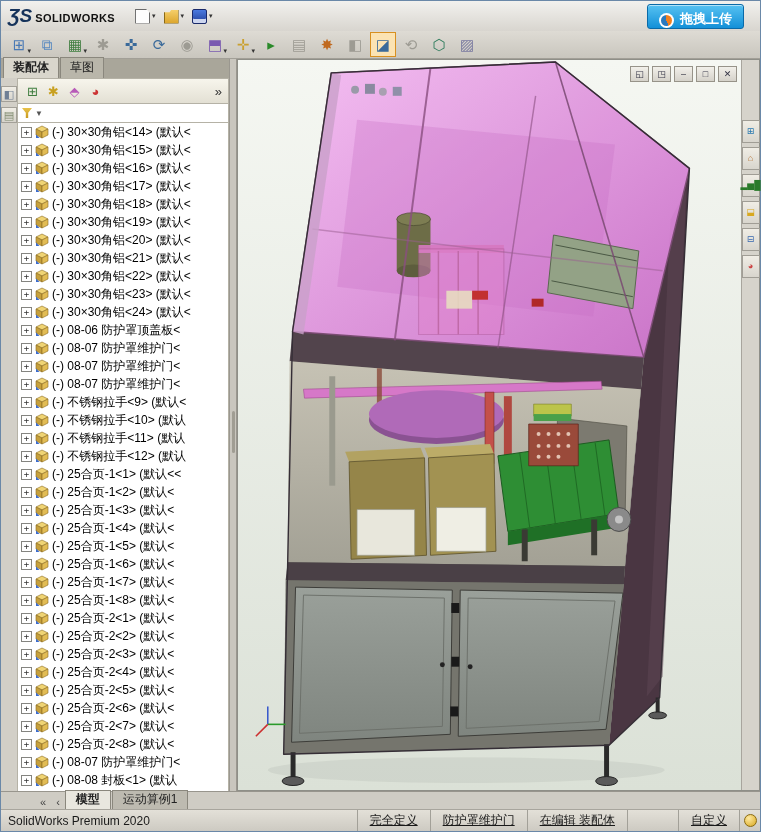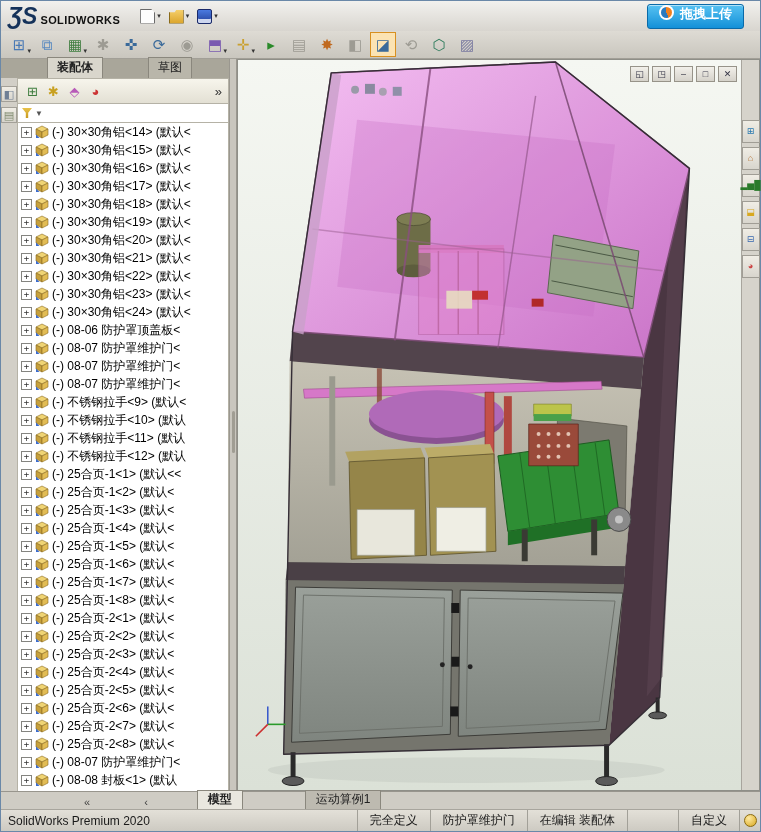--- a/index.html
+++ b/index.html
@@ -1,44 +1,44 @@
 <!DOCTYPE html>
 <html><head>
 <meta charset="utf-8">
 <style>
   html,body{margin:0;padding:0;}
   body{width:761px;height:832px;position:relative;font-family:"Liberation Sans","DejaVu Sans",sans-serif;background:#d6d3ce;overflow:hidden;}
   .window{position:absolute;inset:0;border:1px solid #6a88a8;box-sizing:border-box;background:#d6d3ce;}
   
   .titlebar{position:absolute;left:0;top:0;right:0;height:30px;background:linear-gradient(#f2f1ee,#d8d5cf);border-bottom:1px solid #b2afa8;display:flex;align-items:center;}
   .logo{display:flex;align-items:baseline;gap:3px;padding:0 8px 0 7px;}
-  .logo-ds{font-style:italic;font-weight:bold;font-size:23px;color:#15325a;}
+  .logo-ds{font-style:italic;font-weight:bold;font-size:19px;color:#15325a;}
   .logo-sw{font-weight:bold;font-size:11px;letter-spacing:.4px;color:#101010;}
   .menus{display:flex;align-items:center;}
   .menu-item{padding:4px 7px;font-size:12.5px;color:#111;cursor:default;}
   .quickbar{display:flex;align-items:center;gap:4px;margin-left:10px;}
   .qb{display:flex;align-items:center;gap:2px;padding:2px 2px;}
   .caret{font-size:7px;color:#333;}
   .qicon{width:13px;height:13px;display:inline-block;}
   .new-document-icon{background:#fdfdfd;border:1px solid #6a6a6a;clip-path:polygon(0 0,70% 0,100% 30%,100% 100%,0 100%);}
   .open-document-icon{background:linear-gradient(#f5cf6a,#dca62e);border:1px solid #8a6a18;clip-path:polygon(0 25%,40% 25%,50% 10%,100% 10%,100% 100%,0 100%);}
   .save-icon{background:linear-gradient(#4a7ae0,#23409a);border:1px solid #1a2a6a;border-radius:2px;box-shadow:inset 0 -4px 0 #cdd6ef;}
-  .upload-btn{margin-left:auto;margin-right:16px;height:23px;display:flex;align-items:flex-start;gap:6px;padding:0 11px;background:linear-gradient(#57c2f2,#1390d8);border:1px solid #0a6aa8;border-radius:3px;color:#fff;font-weight:bold;font-size:13px;box-shadow:inset 0 1px 0 rgba(255,255,255,.55);}
+  .upload-btn{margin-left:auto;margin-right:16px;height:23px;display:flex;align-items:flex-end;gap:6px;padding:0 11px;background:linear-gradient(#57c2f2,#1390d8);border:1px solid #0a6aa8;border-radius:3px;color:#fff;font-weight:bold;font-size:13px;box-shadow:inset 0 1px 0 rgba(255,255,255,.55);}
   .swirl{width:15px;height:15px;border-radius:50%;background:#fff;display:flex;align-items:center;justify-content:center;}
   .swirl::after{content:"";width:11px;height:11px;border-radius:50%;background:conic-gradient(#f08020 0 160deg,#2a7ac0 160deg 360deg);}
   
   .toolbar2{position:absolute;top:30px;height:28px;left:0;right:0;background:linear-gradient(#dedbd4,#c9c6be);border-bottom:1px solid #a29f97;display:flex;align-items:center;padding-left:5px;gap:2px;box-sizing:border-box;}
   .tb-icon{width:24px;height:23px;display:inline-flex;align-items:center;justify-content:center;font-size:15px;border:1px solid transparent;position:relative;}
   .tb-icon .caret{position:absolute;right:0px;bottom:1px;}
   .tb-icon.active{background:#fbe3b3;border-color:#d89020;}
   
   .main{position:absolute;top:58px;left:0;right:0;bottom:40px;}
   .left-panel{position:absolute;left:0;top:0;width:228px;bottom:0;display:flex;flex-direction:column;}
   .panel-tabs{height:19px;background:#a9a69a;display:flex;align-items:flex-end;padding-left:2px;gap:1px;flex:none;}
-  .ptab{font-size:12px;padding:1px 9px 2px;background:#b9b6aa;border:1px solid #8a877d;border-bottom:none;color:#222;white-space:nowrap;margin-left:44px;}
+  .ptab{font-size:12px;padding:1px 9px 2px;background:#b9b6aa;border:1px solid #8a877d;border-bottom:none;color:#222;white-space:nowrap;}
   .ptab.active{background:#d9d6cc;font-weight:bold;}
   .panel-body{flex:1;display:flex;min-height:0;}
   .left-strip{width:16px;background:#d2cfc7;display:flex;flex-direction:column;align-items:center;padding-top:8px;gap:5px;flex:none;}
   .left-strip .sm-icon{width:14px;height:14px;font-size:11px;display:flex;align-items:center;justify-content:center;background:linear-gradient(#f0ede5,#d6d3cb);border:1px solid #a3a098;}
   .panel-inner{flex:1;display:flex;flex-direction:column;min-width:0;background:#fff;}
   .fm-bar{height:24px;background:linear-gradient(#f7f5ec,#e3e0d4);border:1px solid #b5b2a6;display:flex;align-items:center;padding:0 4px;flex:none;}
   .fm-bar .sm-icon{width:21px;height:20px;font-size:13px;display:flex;align-items:center;justify-content:center;}
   .fm-ovf{margin-left:auto;font-size:13px;color:#333;padding-right:2px;}
   .filter-row{height:18px;background:#fff;border:1px solid #b5b2a6;border-top:none;display:flex;align-items:center;gap:3px;padding:0 4px;flex:none;}
   .funnel{width:10px;height:10px;background:linear-gradient(#e8c24a,#c89a20);clip-path:polygon(0 0,100% 0,62% 48%,62% 100%,38% 100%,38% 48%);}
@@ -57,21 +57,21 @@
   .doc-controls .sm-icon{width:17px;height:14px;background:linear-gradient(#f2f0ea,#d5d2ca);border:1px solid #979389;font-size:9px;display:flex;align-items:center;justify-content:center;color:#334;}
   .taskpane{position:absolute;right:0;top:0;bottom:0;width:18px;background:#d6d3cb;border-left:1px solid #a8a59d;display:flex;flex-direction:column;align-items:center;padding-top:60px;gap:4px;box-sizing:border-box;}
   .taskpane .sm-icon{width:16px;height:21px;font-size:10px;background:linear-gradient(#f0ede5,#d8d5cd);border:1px solid #a09d95;display:flex;align-items:center;justify-content:center;}
   
   .tabbar{position:absolute;left:0;right:0;bottom:22px;height:18px;background:#cfccc4;border-top:1px solid #98958d;display:flex;align-items:flex-end;padding-left:34px;box-sizing:border-box;}
   .ptab.nav{background:none;border:none;padding:0 5px 1px;font-size:11px;color:#444;}
   .ptab.study{font-size:12px;padding:0 10px 1px;background:#bdbab0;}
   .ptab.study.active{background:#e9e7df;}
   .statusbar{position:absolute;left:0;right:0;bottom:0;height:22px;background:linear-gradient(#e3e0d8,#cdcac2);border-top:1px solid #a8a59d;display:flex;align-items:center;font-size:12px;color:#1a1a1a;box-sizing:border-box;}
   .sb-left{padding-left:7px;}
-  .sb-cells{margin-left:auto;display:flex;height:100%;align-items:center;}
+  .sb-cells{margin-left:auto;display:flex;height:100%;align-items:center;text-decoration:underline;}
   .sb-cell{padding:0 12px;border-left:1px solid #a2a098;height:100%;display:flex;align-items:center;white-space:nowrap;}
   .sb-cell:empty{min-width:26px;}
   .sb-icon{width:20px;height:100%;display:flex;align-items:center;justify-content:center;border-left:1px solid #a2a098;}
   .sb-icon::after{content:"";width:11px;height:11px;border-radius:50%;background:radial-gradient(circle at 35% 30%,#ffe9a0,#d8a820);border:1px solid #8a6a10;}
   .glyph{line-height:1;}
 </style>
 </head>
 <body>
 
 <div class="window">
@@ -735,21 +735,21 @@
           </span>
         </div>
     </div>
   </div>
 
   <div class="tabbar">
     <span style="display:flex">
         <span class="ptab nav">«</span>
         <span class="ptab nav">‹</span>
       </span>
-    <span style="display:flex;gap:18px">
+    <span style="display:flex;gap:1px">
         <span class="ptab study active">模型</span>
         <span class="ptab study">运动算例1</span>
       </span>
   </div>
 
   <div class="statusbar">
     <span class="sb-left">SolidWorks Premium 2020</span>
     <span class="sb-cells">
         <span class="sb-cell">完全定义</span>
         <span class="sb-cell">防护罩维护门</span>

